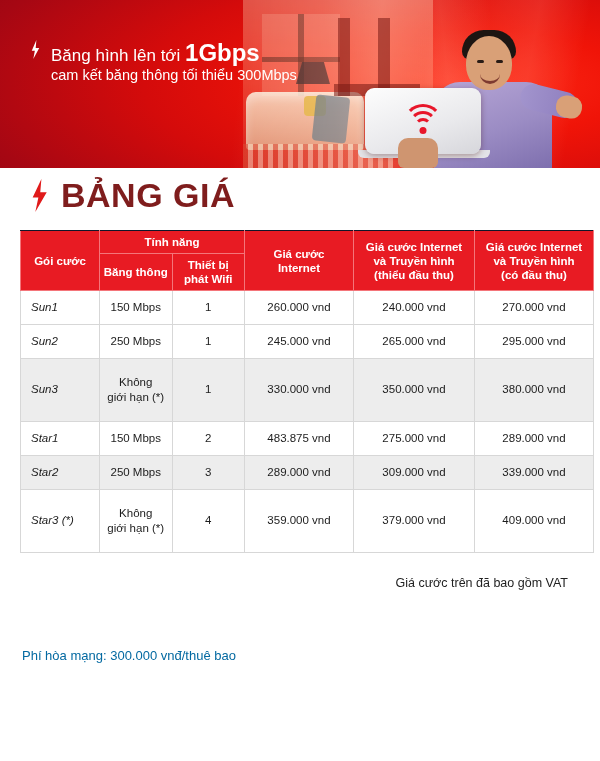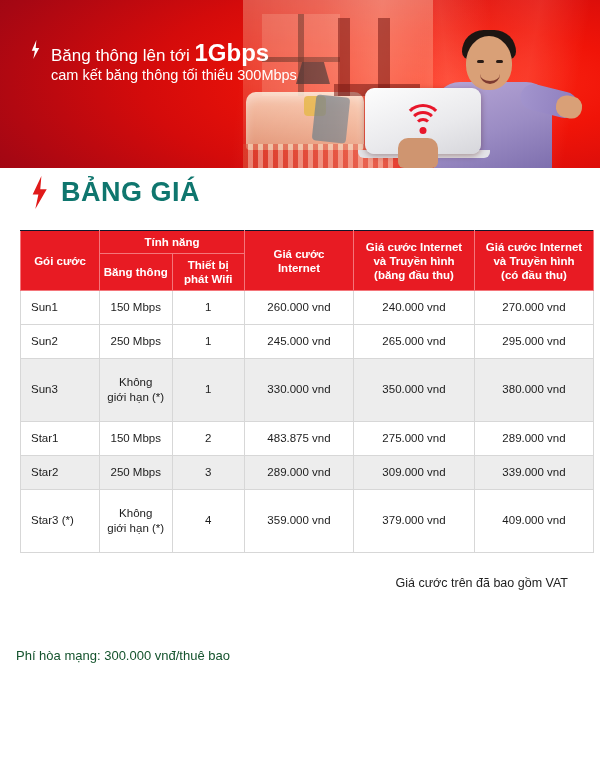--- a/index.html
+++ b/index.html
@@ -277,23 +277,23 @@
     align-items: center;
   }
   .bolt-title {
     width: 19px;
     height: 33px;
     margin-right: 12px;
     background: #e01a1a;
     clip-path: polygon(60% 0, 14% 56%, 44% 56%, 28% 100%, 88% 40%, 54% 40%);
   }
   .title-text {
-    font-size: 27px;
+    font-size: 34px;
     font-weight: bold;
-    color: #0f766e;
+    color: #7f1d1d;
     letter-spacing: 0.5px;
   }
 
   
   .price-table {
     position: absolute;
     left: 20px;
     top: 230px;
     width: 548px;
     border-collapse: collapse;
@@ -316,40 +316,41 @@
     font-size: 11.5px;
     color: #1c1c1c;
     text-align: center;
     vertical-align: middle;
     padding: 9px 2px;
     line-height: 1.3;
   }
   .price-table td.pkg {
     text-align: left;
     padding-left: 10px;
+    font-style: italic;
   }
   .price-table tbody tr.alt td { background: #eeeeee; }
   .price-table tbody tr td { background: #ffffff; }
   .price-table tbody tr.alt td { background: #ededed; }
   .row-tall td { padding: 16px 2px; }
 
   
   .vat-note {
     position: absolute;
     right: 32px;
     top: 576px;
     font-size: 12.5px;
     color: #222222;
   }
   .notes {
     position: absolute;
-    left: 16px;
+    left: 22px;
     top: 645px;
     font-size: 13px;
-    color: #14532d;
+    color: #0369a1;
     line-height: 1.68;
   }
   .notes div { white-space: nowrap; }
 </style>
 </head>
 <body>
 
 <div class="banner">
   <div class="banner-bg"></div>
   <div class="room"></div>
@@ -382,21 +383,21 @@
     <span class="a1"></span>
       <span class="a2"></span>
       <span class="a3"></span>
       <span class="dot"></span>
   </div>
 
   <div class="banner-text">
     <div class="bullet-row">
       <div class="bolt-small"></div>
       <div class="bullet-lines">
-        <div class="line-1"><span>Băng thông lên tới </span><b>1Gbps</b></div>
+        <div class="line-1"><span>Băng hình lên tới </span><b>1Gbps</b></div>
         <div class="line-2">cam kết băng thông tối thiểu 300Mbps</div>
       </div>
     </div>
   </div>
 </div>
 
 <div class="title-row">
   <div class="bolt-title"></div>
   <div class="title-text">BẢNG GIÁ</div>
 </div>
@@ -406,21 +407,21 @@
     <tr>
       <th rowspan="2" style="width:74px">Gói cước</th>
       <th colspan="2" style="width:140px">Tính năng</th>
       <th rowspan="2" style="width:104px">
         <div>Giá cước</div>
         <div>Internet</div>
       </th>
       <th rowspan="2" style="width:116px">
         <div>Giá cước Internet</div>
         <div>và Truyền hình</div>
-        <div>(băng đầu thu)</div>
+        <div>(thiểu đầu thu)</div>
       </th>
       <th rowspan="2" style="width:114px">
         <div>Giá cước Internet</div>
         <div>và Truyền hình</div>
         <div>(có đầu thu)</div>
       </th>
     </tr>
     <tr>
       <th style="width:76px">Băng thông</th>
       <th style="width:64px">

